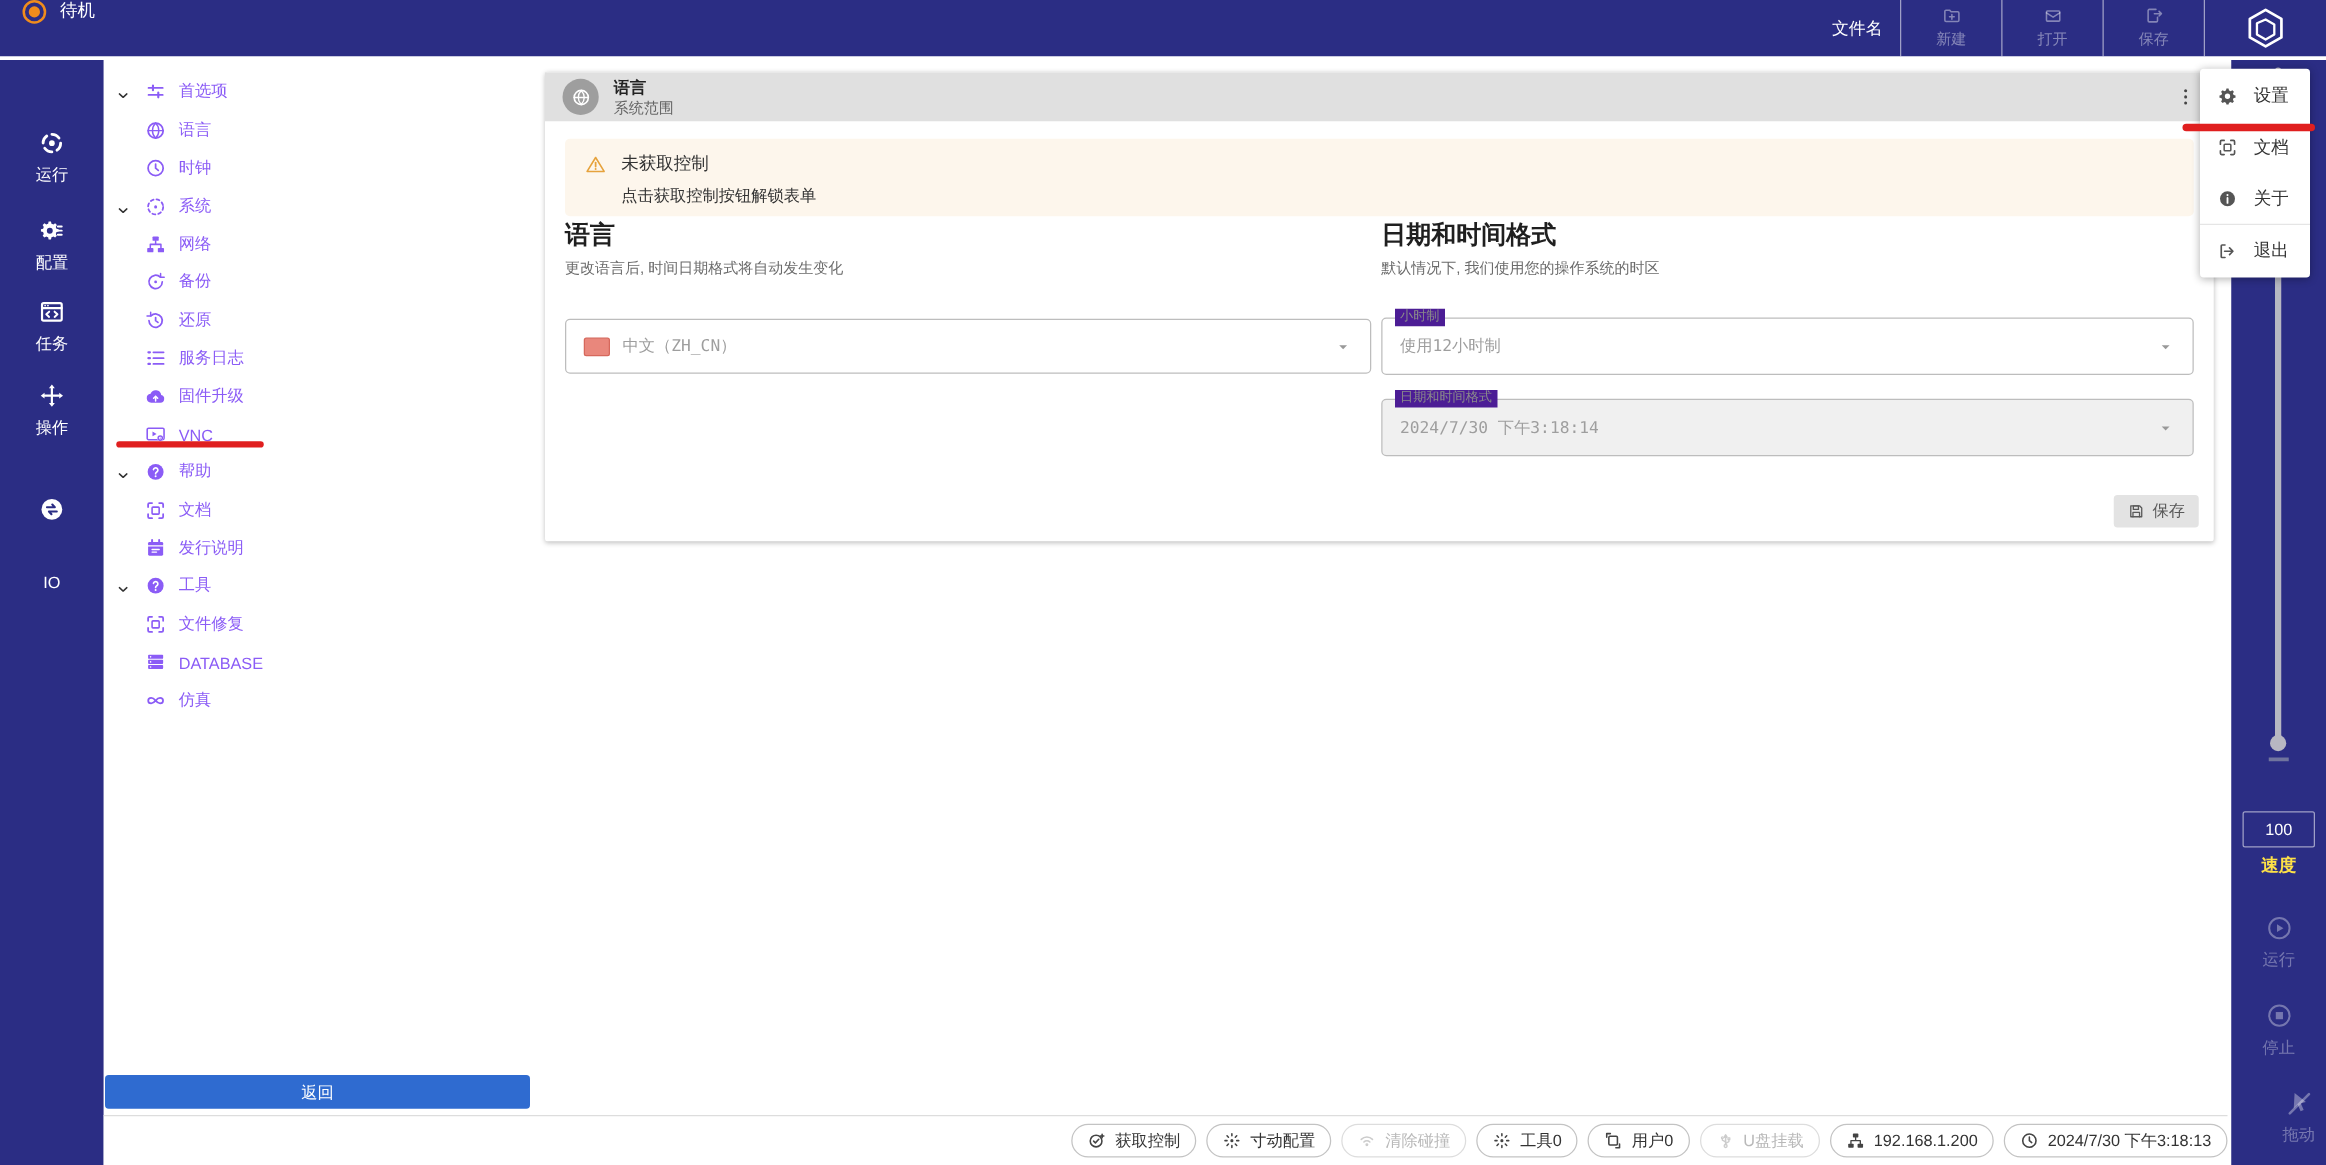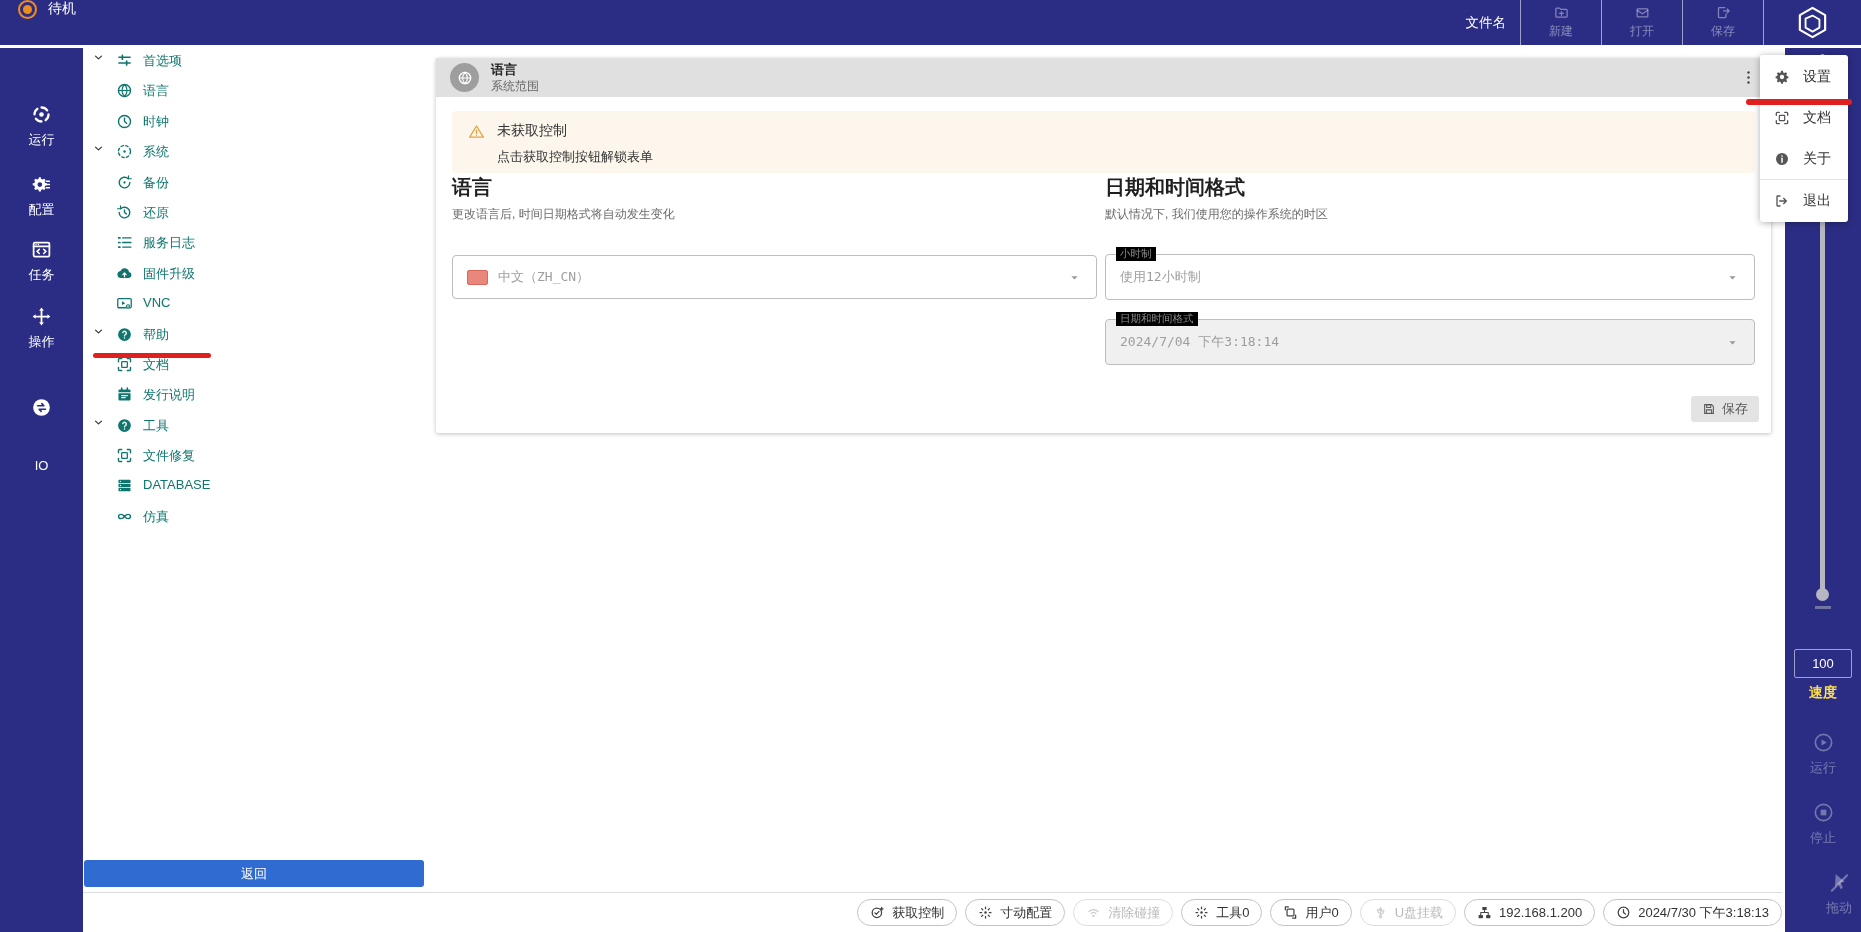--- a/index.html
+++ b/index.html
@@ -23,21 +23,21 @@
 
   
   .leftrail{position:absolute;left:0;top:48px;width:83px;bottom:0;background:#2b2d84;}
   .rail-item{position:absolute;left:0;width:83px;display:flex;flex-direction:column;align-items:center;gap:6px;
              color:#fff;font-size:13px;cursor:pointer;}
   .rail-item .rail-ico{font-size:21px;}
 
   
   .treepanel{position:absolute;left:83px;top:48px;width:344px;bottom:0;background:#fff;}
   .tree{position:absolute;left:0;top:4px;right:0;}
-  .tree-row{display:flex;align-items:flex-start;height:30.4px;padding-left:10px;color:#0f766e;font-size:13px;cursor:pointer;}
+  .tree-row{display:flex;align-items:flex-end;height:30.4px;padding-left:10px;color:#8b5cf6;font-size:13px;cursor:pointer;}
   .tree-chev{width:14px;height:11px;color:#333;font-size:11px;flex:none;}
   .tree-chev.empty{visibility:hidden;}
   .tree-ico{font-size:17px;margin-left:9px;flex:none;}
   .tree-label{margin-left:10px;white-space:nowrap;}
   .vnc-underline{position:absolute;left:10px;top:305px;width:118px;height:5px;background:#e01f1f;border-radius:3px;}
   .back-btn{position:absolute;left:1px;top:812px;width:340px;height:27px;background:#2f6bd0;color:#fff;border:none;
             border-radius:3px;font-size:13px;font-family:inherit;cursor:pointer;}
 
   
   .card{position:absolute;left:436px;top:58px;width:1335px;height:375px;background:#fff;
@@ -57,21 +57,21 @@
   .sec-desc{position:absolute;top:148px;font-size:12px;color:#6b6b6b;margin:0;}
   .l{left:16px;} .r{left:669px;}
   .select{position:absolute;left:16px;top:197px;width:645px;height:44px;border:1px solid #bdbdbd;border-radius:4px;
           box-sizing:border-box;display:flex;align-items:center;padding:0 14px;gap:10px;cursor:pointer;background:#fff;}
   .flag{width:19px;height:13px;background:#e9877c;border:1px solid #d6685c;border-radius:2px;flex:none;}
   .mono-val{font-family:"DejaVu Sans Mono","Liberation Mono",monospace;font-size:13px;color:#9e9e9e;}
   .caret{margin-left:auto;color:#999;font-size:15px;}
   .field{position:absolute;left:669px;width:650px;height:46px;border:1px solid #bdbdbd;border-radius:4px;
          box-sizing:border-box;display:flex;align-items:center;padding:0 14px;cursor:pointer;background:#fff;}
   .field.f1{top:196px;} .field.f2{top:261px;background:#f0f0f0;}
-  .legend{position:absolute;top:-8px;left:10px;background:#000000;padding:0 4px;font-size:10.5px;color:#8a8a8a;line-height:1.3;}
+  .legend{position:absolute;top:-8px;left:10px;background:#4c1d95;padding:0 4px;font-size:10.5px;color:#8a8a8a;line-height:1.3;}
   .save-btn{position:absolute;right:12px;top:338px;height:26px;padding:0 11px;display:flex;align-items:center;gap:6px;
             background:#e3e3e3;border:none;border-radius:3px;color:#595959;font-size:13px;font-family:inherit;cursor:pointer;}
   .save-btn .sv-ico{font-size:14px;}
 
   
   .menu{position:absolute;left:1760px;top:55px;width:88px;background:#fff;border-radius:3px;
         box-shadow:0 1px 7px rgba(0,0,0,.32);z-index:50;padding:1px 0;}
   .menu-item{display:flex;align-items:center;height:41px;padding-left:14px;gap:13px;font-size:14px;color:#333;cursor:pointer;}
   .menu-item .mi-ico{font-size:16px;color:#555;}
   .menu-item.divided{border-top:1px solid #e5e5e5;}
@@ -258,20 +258,36 @@
             </svg>
           </span>
           <span class="tree-label">系统</span>
         </div>
         <div class="tree-row">
           <span class="tree-chev empty" data-icon="chevrondown">
             <svg viewBox="0 0 24 24" fill="none" stroke="currentColor" stroke-width="2" stroke-linecap="round" stroke-linejoin="round">
               <path d="M5.5 9l6.5 6 6.5-6" stroke-width="2.6"></path>
             </svg>
           </span>
+          <span class="tree-ico" data-icon="network">
+            <svg viewBox="0 0 24 24" fill="none" stroke="currentColor" stroke-width="2" stroke-linecap="round" stroke-linejoin="round">
+              <rect x="8.5" y="3" width="7" height="5" rx="1" fill="currentColor" stroke="none"></rect>
+              <rect x="2.5" y="16" width="7" height="5" rx="1" fill="currentColor" stroke="none"></rect>
+              <rect x="14.5" y="16" width="7" height="5" rx="1" fill="currentColor" stroke="none"></rect>
+              <path d="M12 8v4M6 16v-4h12v4" stroke-width="1.7"></path>
+            </svg>
+          </span>
+          <span class="tree-label">网络</span>
+        </div>
+        <div class="tree-row">
+          <span class="tree-chev empty" data-icon="chevrondown">
+            <svg viewBox="0 0 24 24" fill="none" stroke="currentColor" stroke-width="2" stroke-linecap="round" stroke-linejoin="round">
+              <path d="M5.5 9l6.5 6 6.5-6" stroke-width="2.6"></path>
+            </svg>
+          </span>
           <span class="tree-ico" data-icon="backup">
             <svg viewBox="0 0 24 24" fill="none" stroke="currentColor" stroke-width="2" stroke-linecap="round" stroke-linejoin="round">
               <path d="M19.5 12a7.5 7.5 0 11-2.2-5.3"></path>
               <path d="M17.6 2.6v4.1h4.1" stroke-width="1.7"></path>
               <circle cx="12" cy="12" r="1.6" fill="currentColor" stroke="none"></circle>
             </svg>
           </span>
           <span class="tree-label">备份</span>
         </div>
         <div class="tree-row">
@@ -496,21 +512,21 @@
         <span class="legend">小时制</span>
         <span class="mono-val">使用12小时制</span>
         <span class="caret" data-icon="caretdown">
             <svg viewBox="0 0 24 24" fill="none" stroke="currentColor" stroke-width="2" stroke-linecap="round" stroke-linejoin="round">
               <path d="M7 10l5 5 5-5z" fill="currentColor" stroke="none"></path>
             </svg>
           </span>
       </div>
       <div class="field f2">
         <span class="legend">日期和时间格式</span>
-        <span class="mono-val">2024/7/04 下午3:18:14</span>
+        <span class="mono-val">2024/7/30 下午3:18:14</span>
         <span class="caret" data-icon="caretdown">
             <svg viewBox="0 0 24 24" fill="none" stroke="currentColor" stroke-width="2" stroke-linecap="round" stroke-linejoin="round">
               <path d="M7 10l5 5 5-5z" fill="currentColor" stroke="none"></path>
             </svg>
           </span>
       </div>
 
       <button class="save-btn">
         <span class="sv-ico" data-icon="floppy">
             <svg viewBox="0 0 24 24" fill="none" stroke="currentColor" stroke-width="2" stroke-linecap="round" stroke-linejoin="round">

